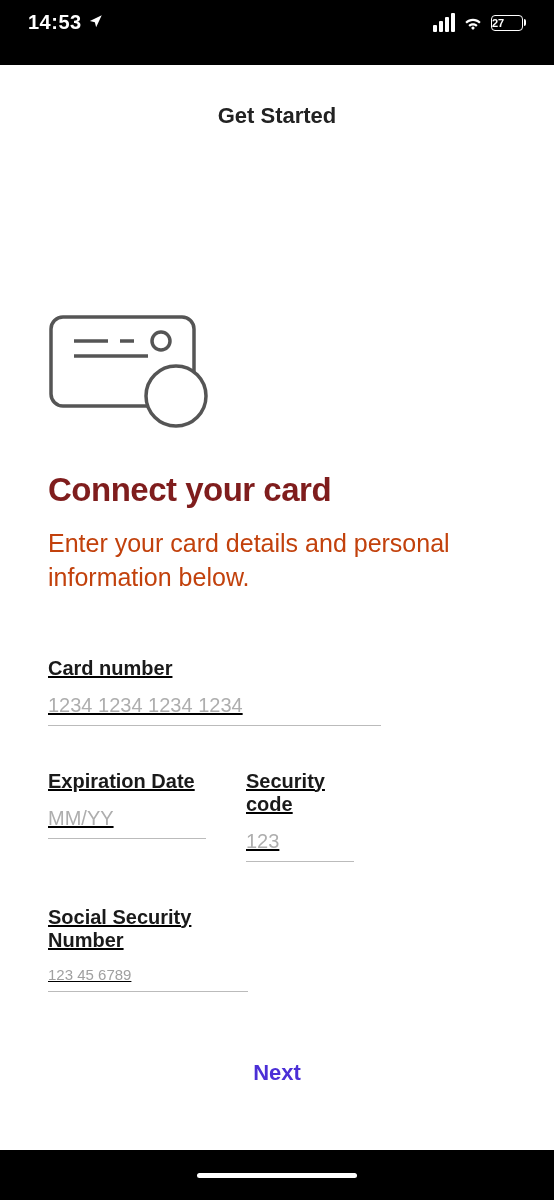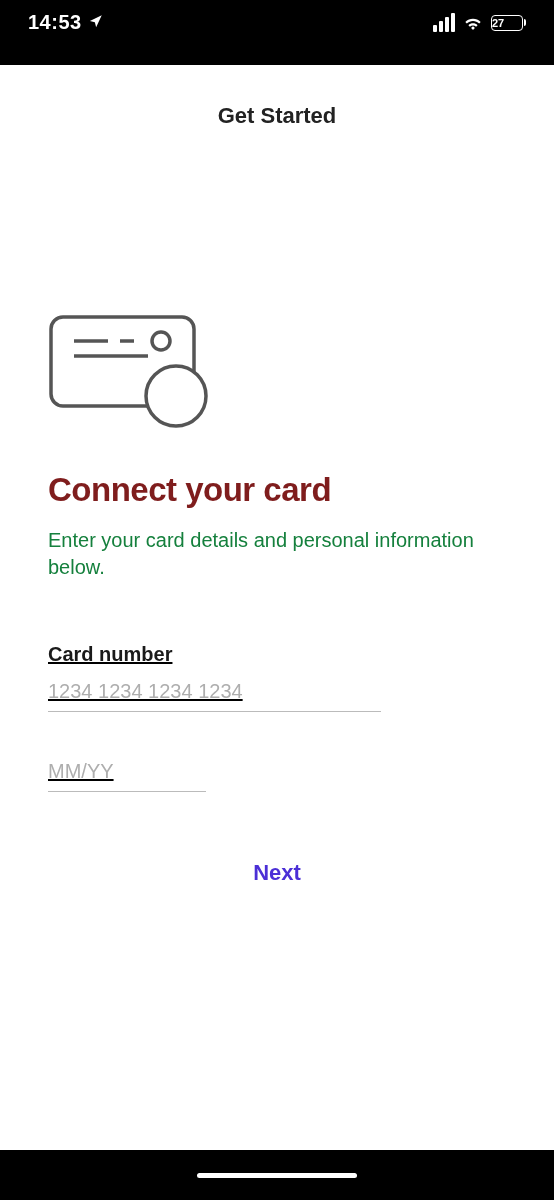--- a/index.html
+++ b/index.html
@@ -102,22 +102,22 @@
       margin-bottom: 38px;
     }
     .page-heading {
       font-size: 33px;
       font-weight: 700;
       color: #7f1d1d;
       letter-spacing: -0.5px;
       margin-bottom: 18px;
     }
     .page-subtext {
-      font-size: 20px;
-      color: #15803d;
+      font-size: 25px;
+      color: #c2410c;
       line-height: 1.35;
       margin-bottom: 62px;
     }
     .field-row {
       display: flex;
       gap: 40px;
     }
     .field {
       display: flex;
       flex-direction: column;
@@ -230,24 +230,33 @@
   <h1 class="page-heading">Connect your card</h1>
   <p class="page-subtext">Enter your card details and personal information below.</p>
 
   <div class="field field-card-number">
     <label class="field-label">Card number</label>
     <input class="field-input" type="text" placeholder="1234 1234 1234 1234" style="">
   </div>
 
   <div class="field-row">
     <div class="field field-expiration">
+      <label class="field-label">Expiration Date</label>
       <input class="field-input" type="text" placeholder="MM/YY" style="">
     </div>
-  </div>
-
+    <div class="field field-security">
+      <label class="field-label">Security code</label>
+      <input class="field-input" type="text" placeholder="123" style="">
+    </div>
+  </div>
+
+  <div class="field field-ssn">
+    <label class="field-label">Social Security Number</label>
+    <input class="field-input" type="text" placeholder="123 45 6789" style="">
+  </div>
 
   <div class="next-link">
     <a>Next</a>
   </div>
 </div>
 
 <div class="bottom-bar">
   <div class="home-indicator"></div>
 </div>
 

